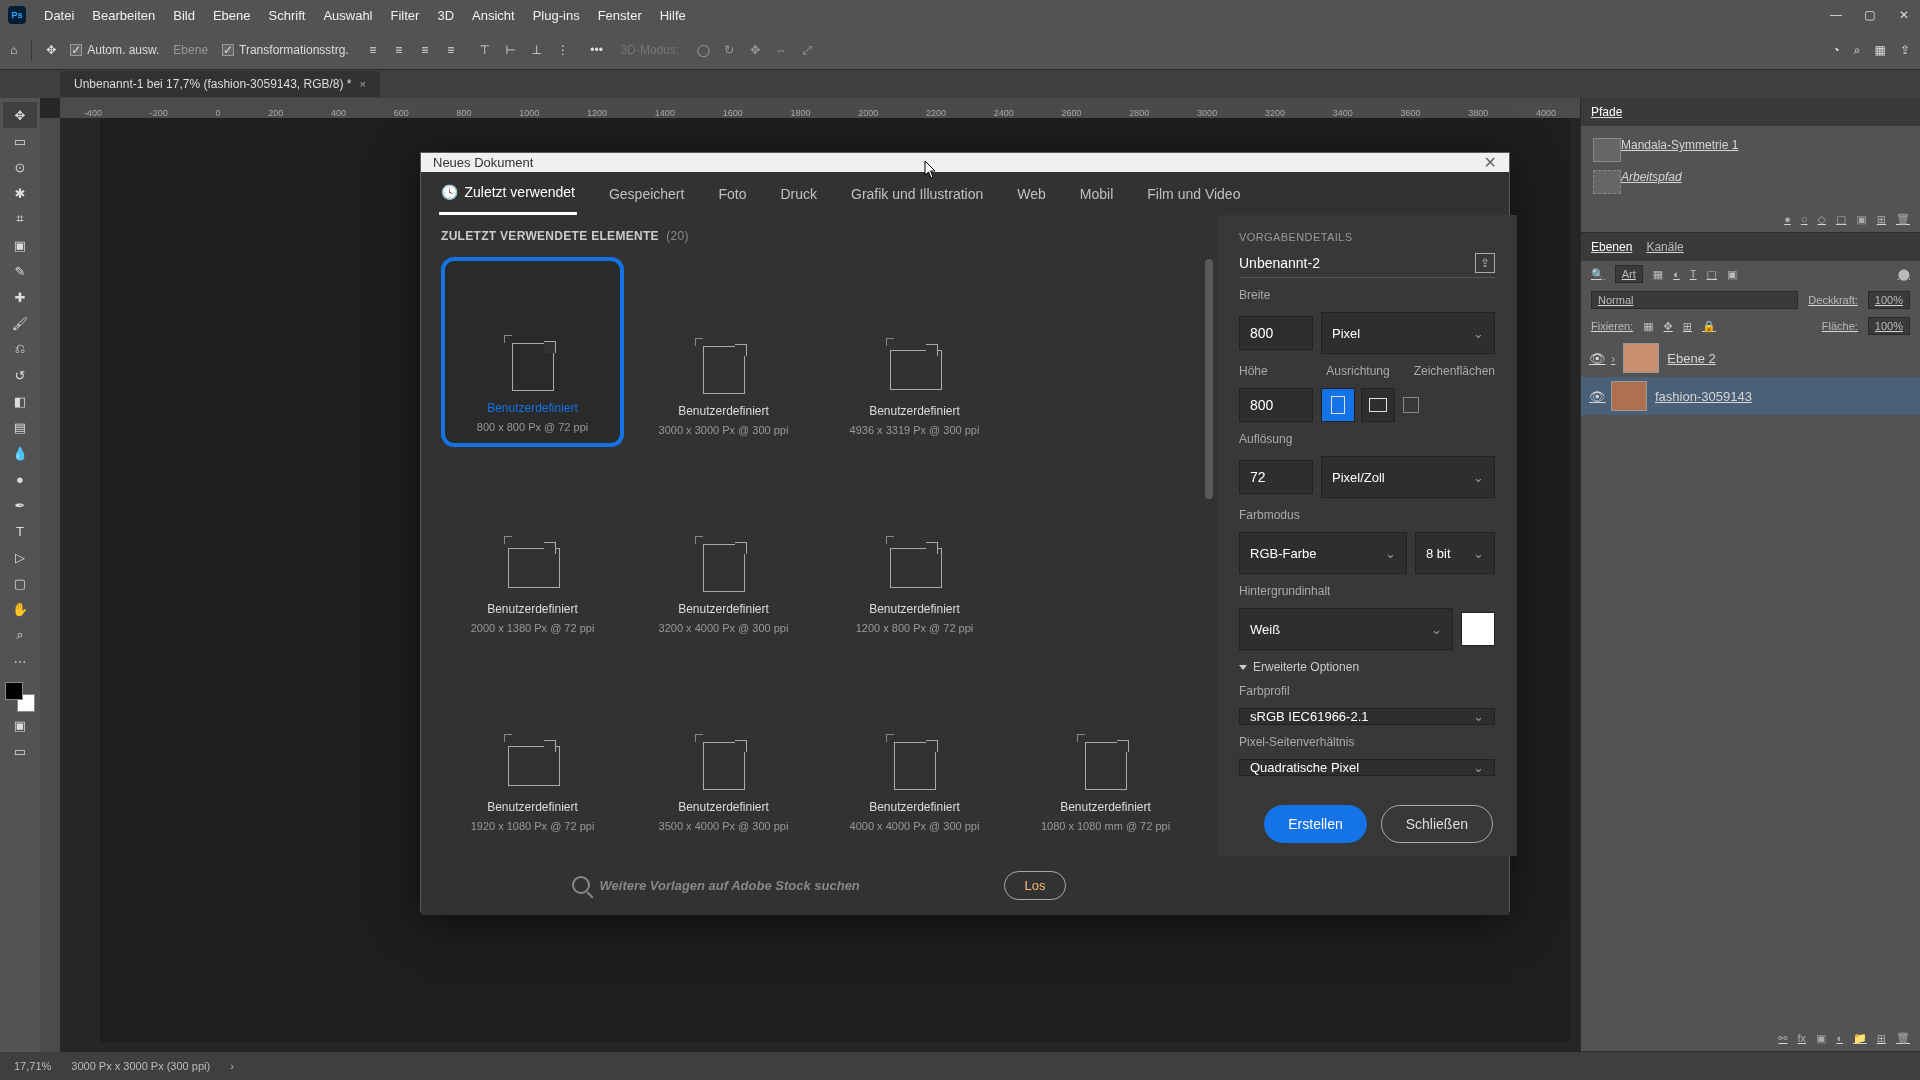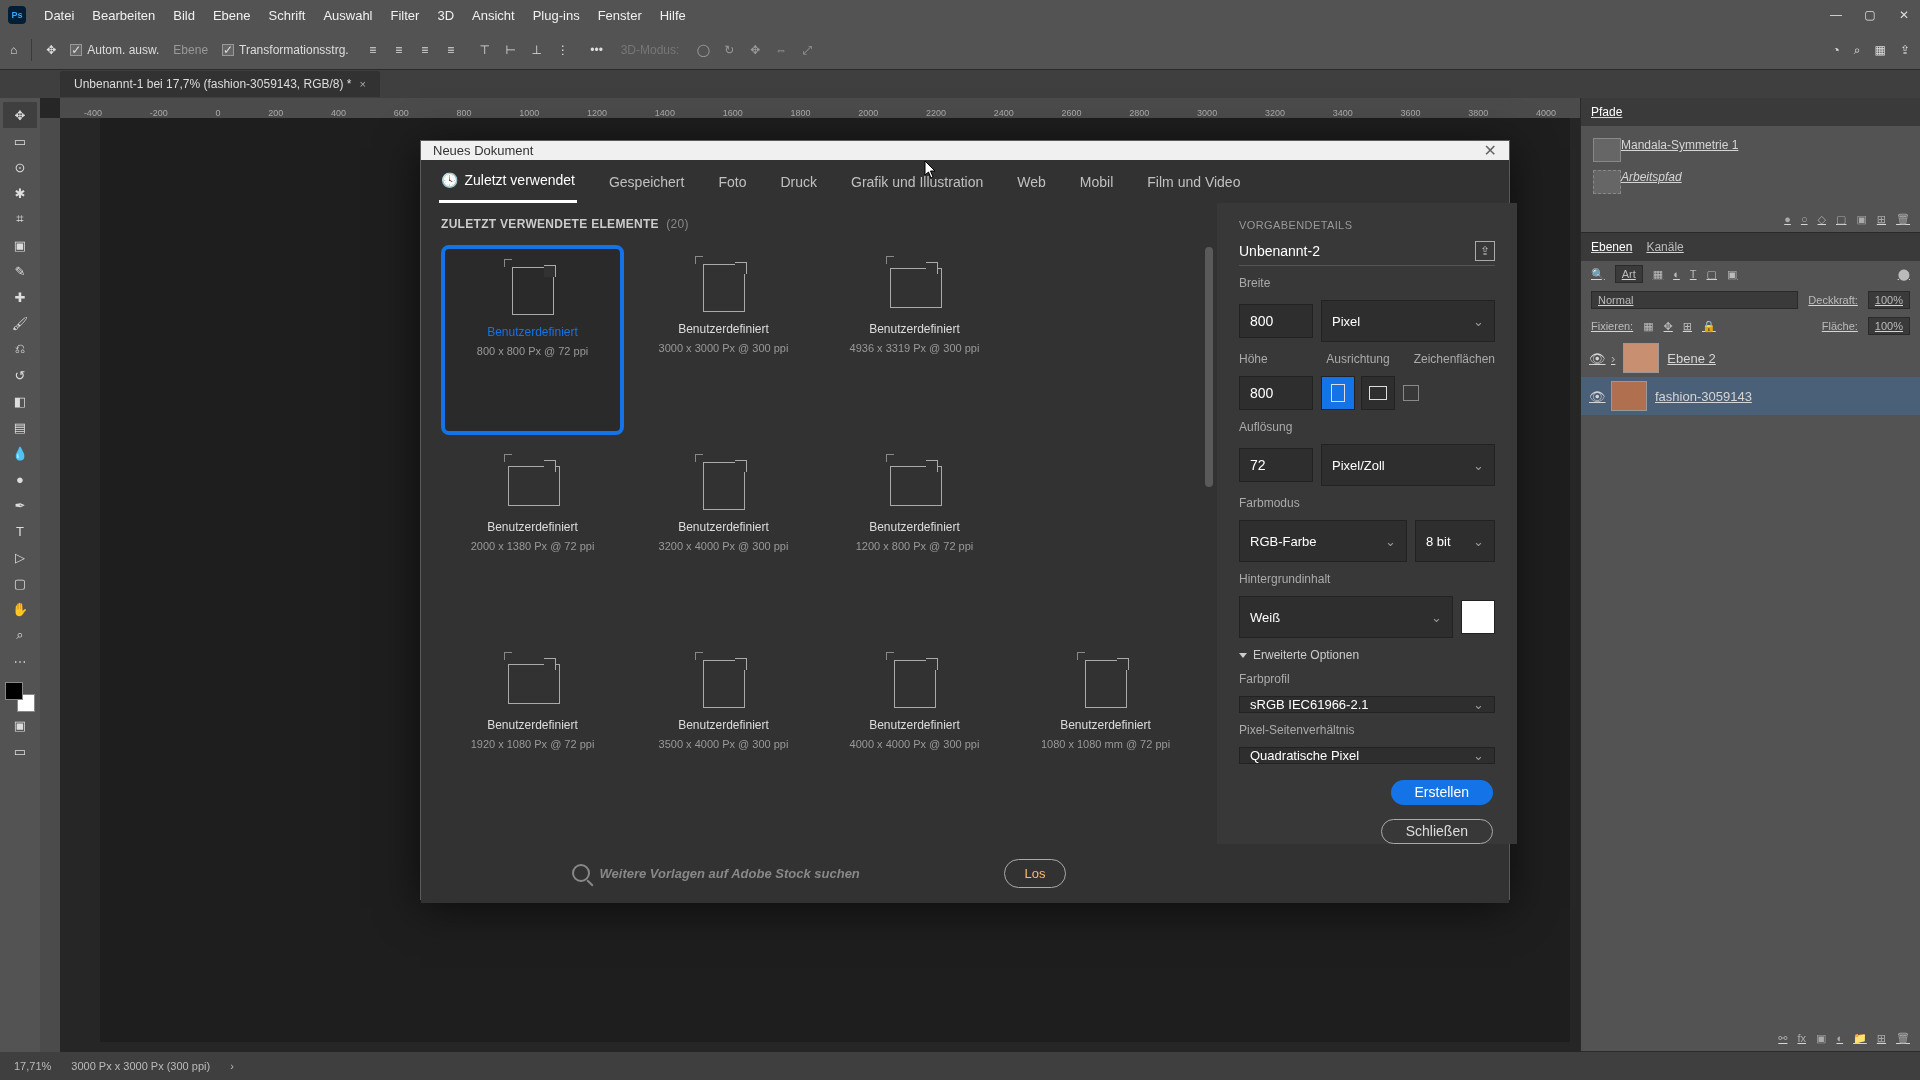--- a/index.html
+++ b/index.html
@@ -53,35 +53,35 @@
 .panel-iconrow{display:flex;justify-content:flex-end;gap:10px;padding:4px 10px;height:26px;align-items:center;color:#aaa;font-size:11px;}
 .layer-item{display:flex;align-items:center;gap:8px;padding:4px 8px;}
 .layer-item.sel{background:#4a5f78;}
 .layer-item .thumb{width:36px;height:30px;background:#888;border:1px solid #999;}
 .layer-item .eye{width:14px;}
 .layerbar{display:flex;gap:10px;padding:4px 10px;font-size:11px;color:#bbb;align-items:center;}
 .layerbar .sel-box{background:#3a3a3a;border:1px solid #2a2a2a;padding:2px 6px;}
 
 
 .statusbar{position:absolute;left:0;right:0;bottom:0;height:28px;background:#3f3f3f;display:flex;align-items:center;padding:0 14px;font-size:11px;color:#bbb;gap:20px;}
-.dialog{position:absolute;left:420px;top:140px;width:1090px;height:760px;background:#323232;border:1px solid #5a5a5a;box-shadow:0 8px 40px rgba(0,0,0,.6);display:flex;flex-direction:column;}
+.dialog{position:absolute;left:420px;top:152px;width:1090px;height:760px;background:#323232;border:1px solid #5a5a5a;box-shadow:0 8px 40px rgba(0,0,0,.6);display:flex;flex-direction:column;}
 .dialog-title{height:34px;background:#f0f0f0;color:#333;display:flex;align-items:center;padding:0 12px;font-size:13px;}
 .dialog-title .x{margin-left:auto;color:#666;cursor:pointer;font-size:16px;}
 .dialog-tabs{height:44px;background:#323232;display:flex;align-items:center;padding:0 18px;gap:30px;font-size:14px;}
 .dialog-tabs .tab{color:#c0c0c0;padding:12px 2px;display:flex;align-items:center;gap:6px;}
 .dialog-tabs .tab.active{color:#fff;border-bottom:3px solid #fff;}
 .dialog-body{flex:1;display:flex;background:#323232;}
 
 
 .presets-area{flex:1;display:flex;flex-direction:column;background:#323232;padding:0;position:relative;}
 .presets-header{padding:14px 20px 10px;font-size:12px;color:#ccc;font-weight:600;letter-spacing:.3px;}
 .presets-header .count{color:#888;font-weight:400;}
 .presets-grid{flex:1;overflow:auto;padding:0 16px 8px;}
 .presets-row{display:flex;gap:0;}
-.preset{width:183px;height:190px;display:flex;flex-direction:column;align-items:center;justify-content:flex-start;gap:6px;margin:4px;border:1px solid transparent;border-radius:8px;padding:10px;}
+.preset{width:183px;height:190px;display:flex;flex-direction:column;align-items:center;justify-content:flex-end;gap:6px;margin:4px;border:1px solid transparent;border-radius:13px;padding:10px;}
 .preset.sel{border:4px solid #1473e6;background:#2a2a2a;}
 .preset .doc-ico{width:58px;height:60px;position:relative;}
 .preset .doc-ico .page{position:absolute;left:8px;top:8px;width:42px;height:48px;border:1.5px solid #aaa;}
 .preset .doc-ico .fold{position:absolute;right:6px;top:6px;width:12px;height:12px;border-right:1.5px solid #aaa;border-top:1.5px solid #aaa;background:#323232;}
 .preset .doc-ico .mark{position:absolute;left:0;top:0;width:8px;height:8px;border-left:1.5px solid #888;border-top:1.5px solid #888;}
 .preset .name{font-size:12px;color:#ddd;}
 .preset.sel .name{color:#1473e6;}
 .preset .meta{font-size:11px;color:#999;}
 .preset.landscape .doc-ico .page{width:52px;height:40px;left:4px;top:12px;}
 
@@ -111,21 +111,21 @@
 .details .orient .ob.sel{background:#1473e6;}
 .details .orient .rect{border:1.5px solid #ddd;}
 .details .orient .rect.p{width:14px;height:18px;}
 .details .orient .rect.l{width:18px;height:14px;}
 .details .artb{width:16px;height:16px;border:1px solid #888;}
 .details .swatch{width:34px;height:34px;background:#fff;border:1px solid #222;}
 .details .expand{display:flex;align-items:center;gap:6px;font-size:12px;color:#ccc;}
 .details .caretdown{display:inline-block;width:0;height:0;border-left:4px solid transparent;border-right:4px solid transparent;border-top:5px solid #ccc;}
 .details .subgroup{display:flex;gap:12px;}
 .details .subcol{flex:1;display:flex;flex-direction:column;gap:4px;}
-.dlg-buttons{height:64px;background:#383838;display:flex;align-items:flex-end;justify-content:flex-end;gap:14px;padding:0 24px;flex-direction:column;}
+.dlg-buttons{height:64px;background:#383838;display:flex;align-items:center;justify-content:flex-end;gap:14px;padding:0 24px;}
 .dlg-buttons .btn{height:38px;padding:0 24px;border-radius:20px;font-size:14px;display:flex;align-items:center;justify-content:center;cursor:pointer;}
 .dlg-buttons .primary{background:#1473e6;color:#fff;}
 .dlg-buttons .secondary{border:1.5px solid #aaa;color:#ddd;}
 
 
 .cursor{position:absolute;left:924px;top:160px;width:14px;height:20px;pointer-events:none;z-index:9999;}
 .cursor svg{width:14px;height:20px;}
 </style>
 </head>
 <body>

